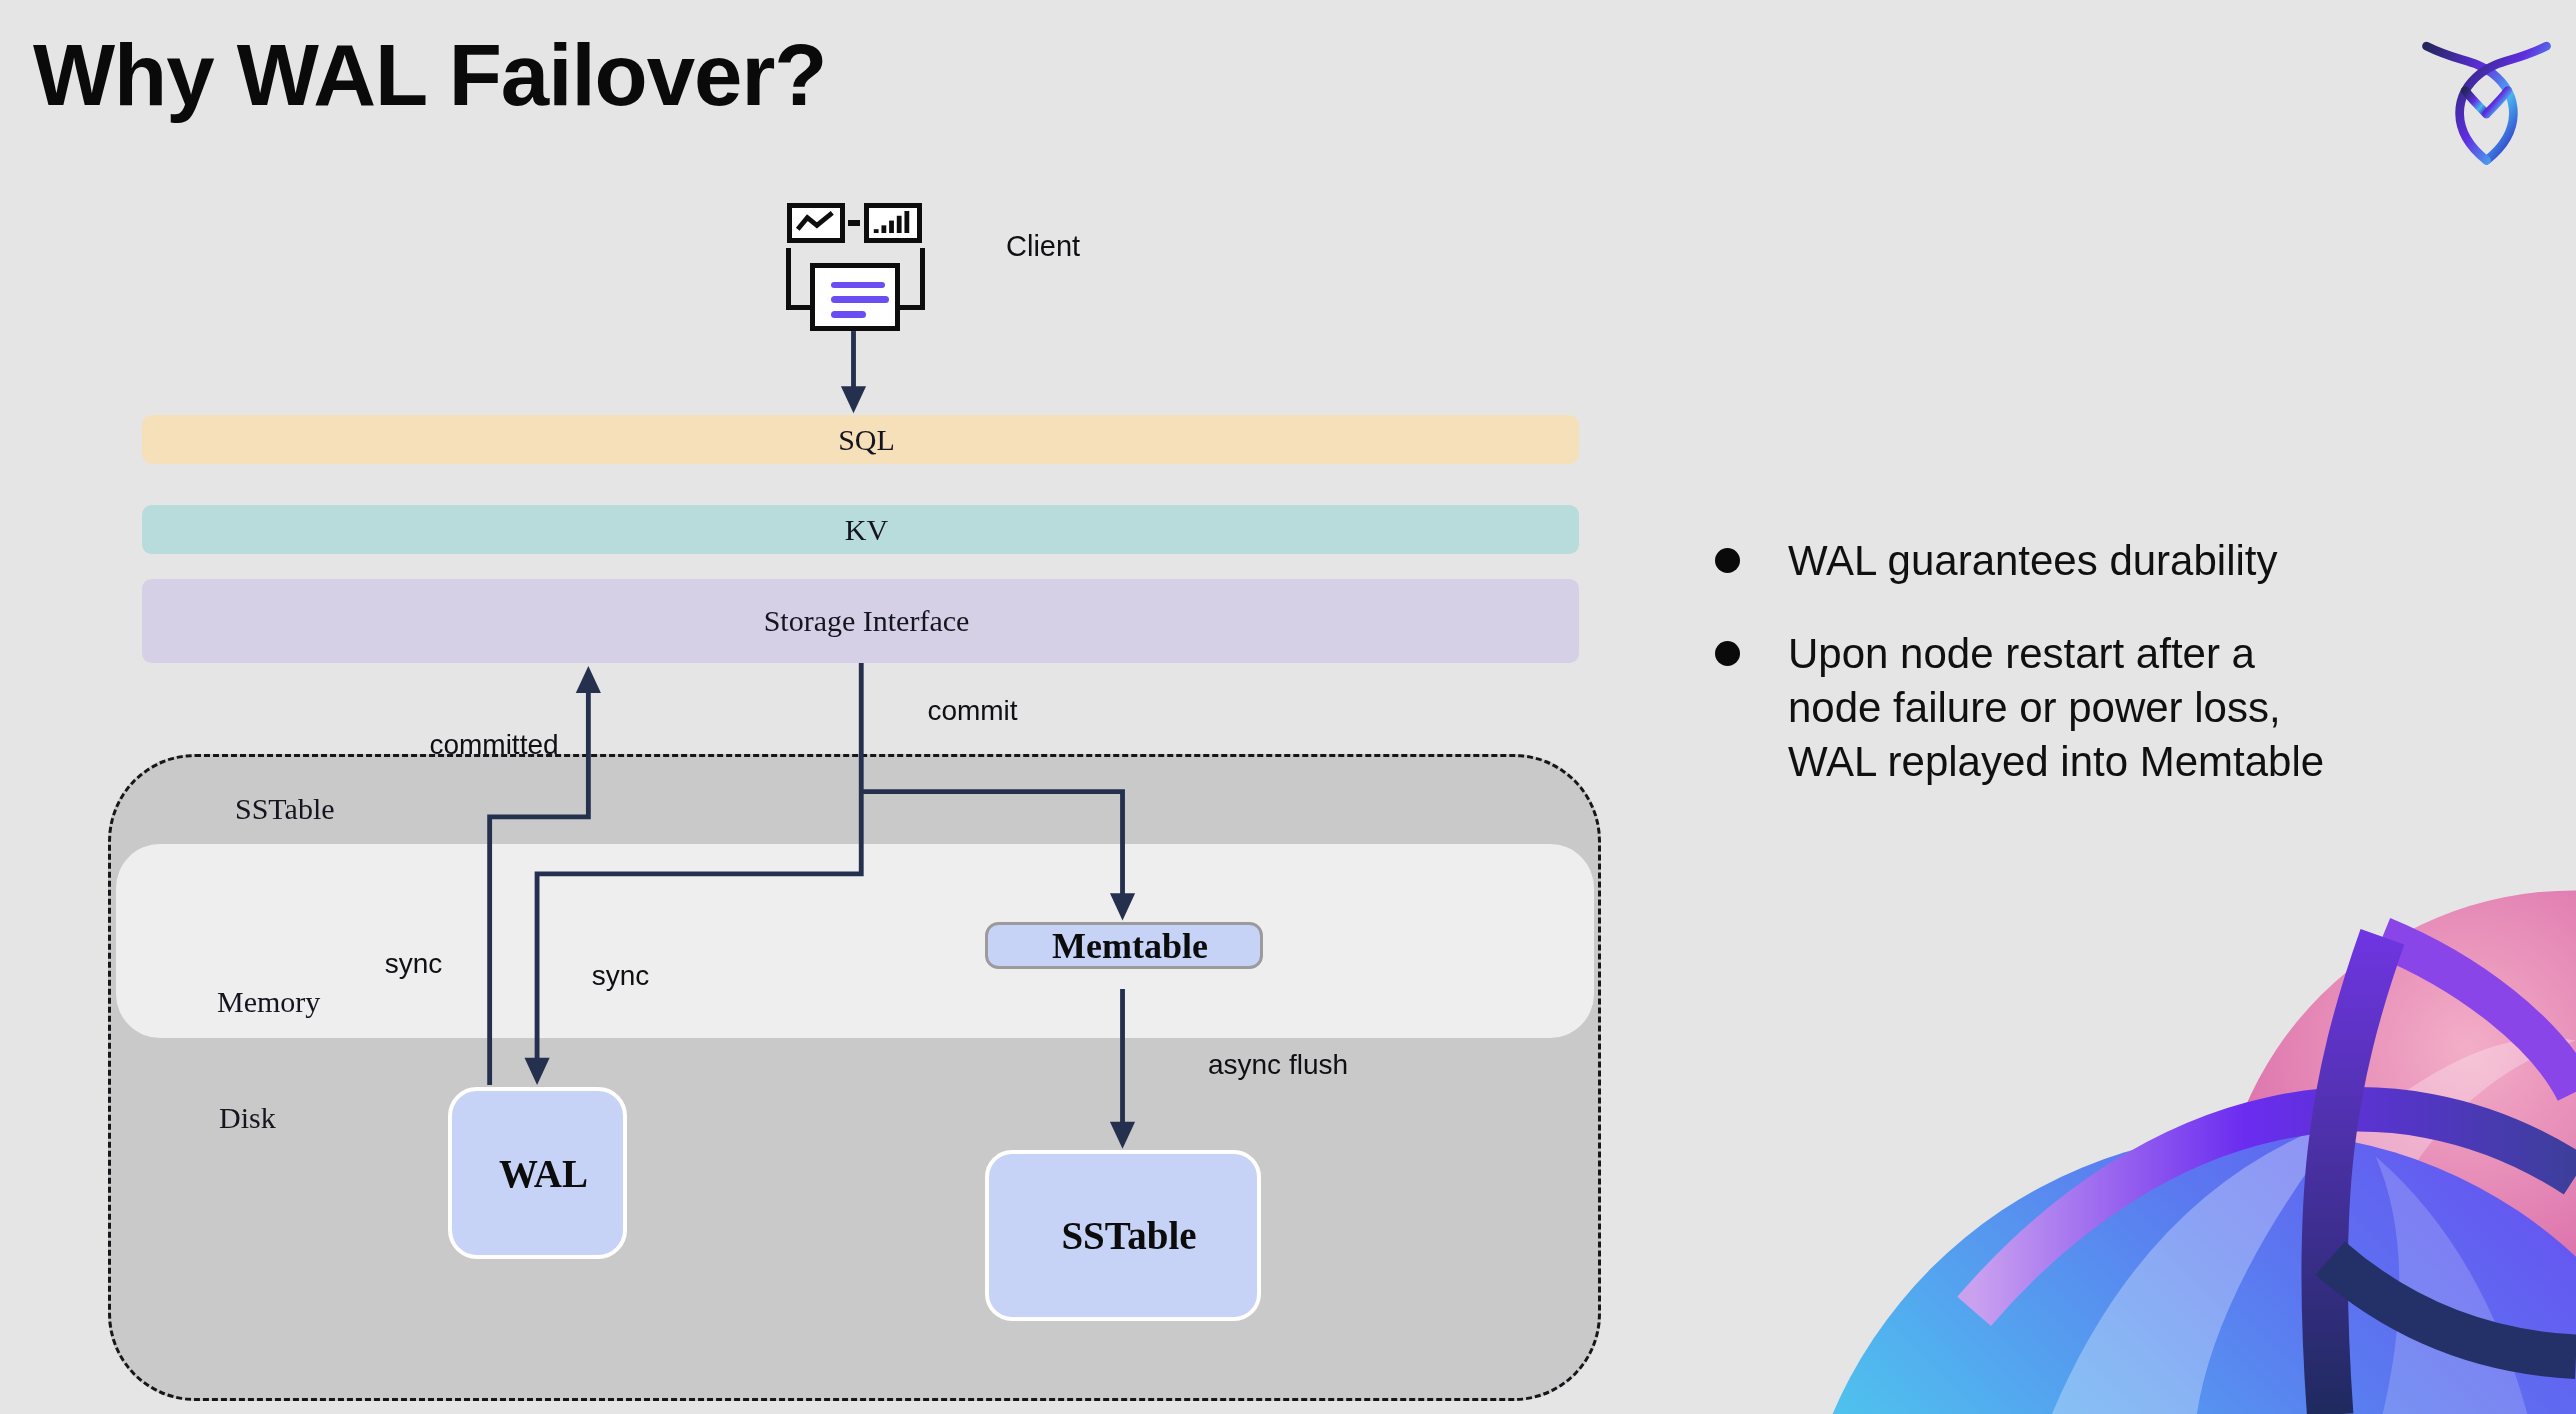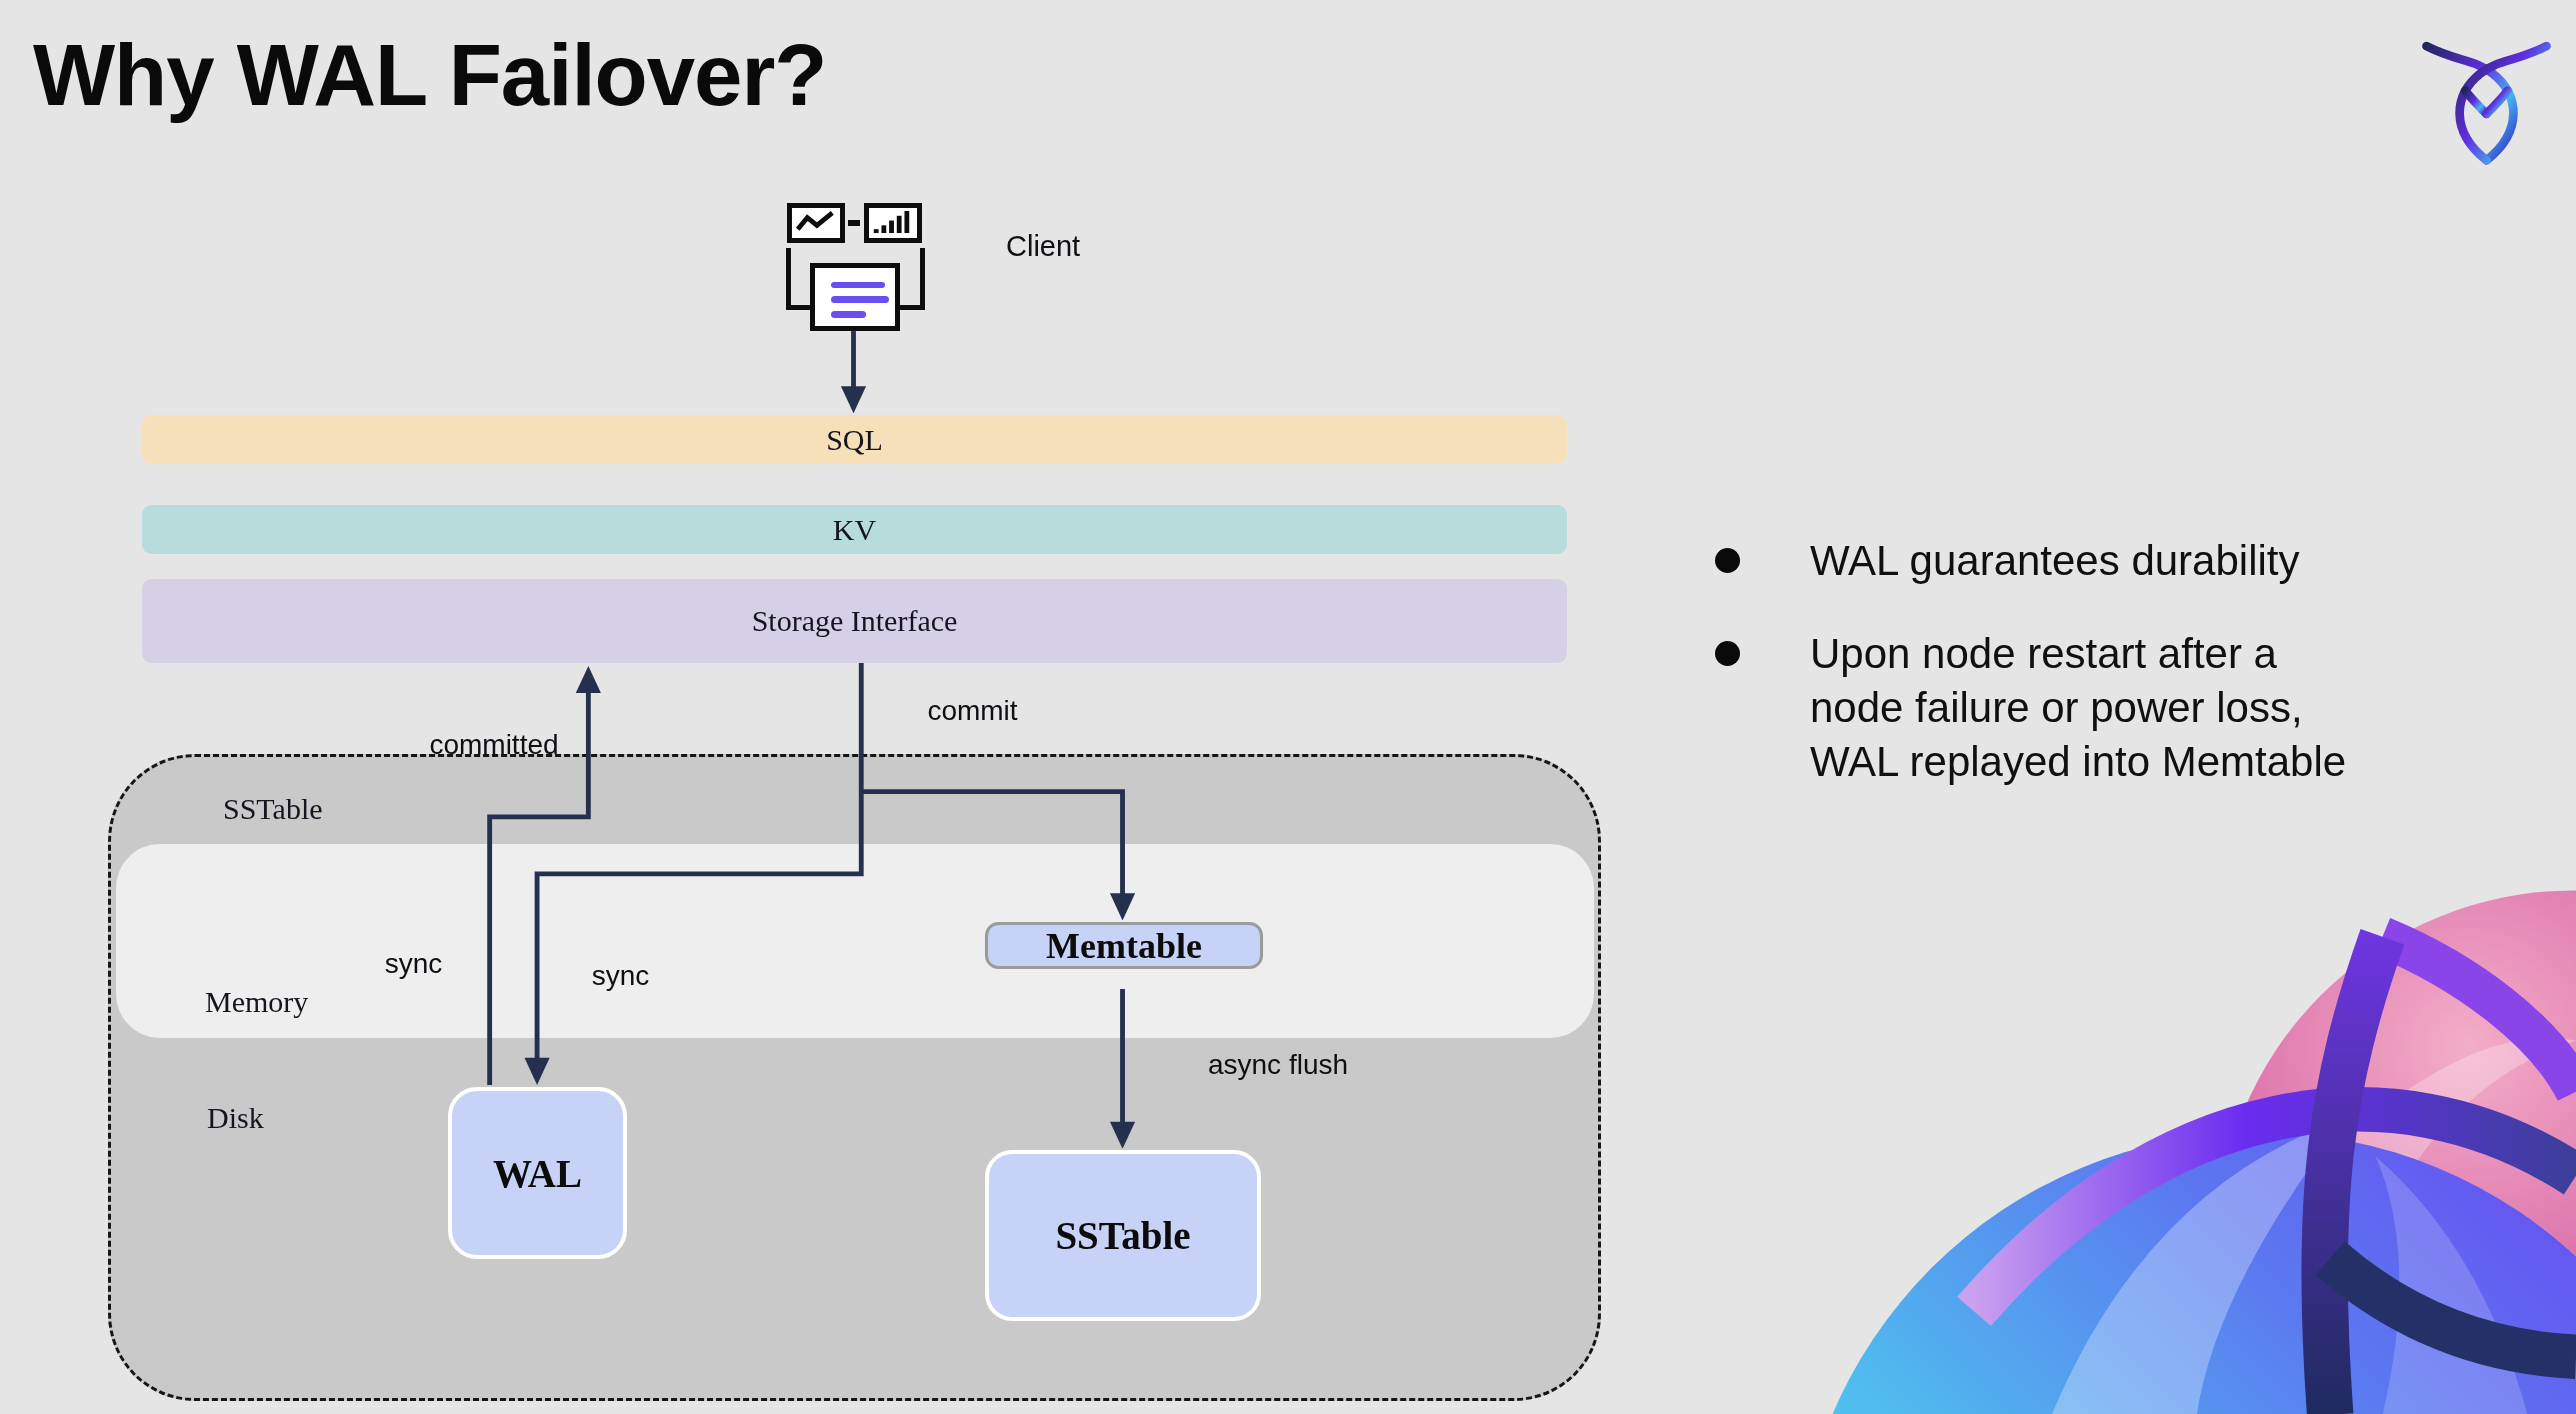--- a/index.html
+++ b/index.html
@@ -1,19 +1,19 @@
 <!DOCTYPE html>
 <html><head>
 <meta charset="utf-8">
 <style>
   html,body{margin:0;padding:0;background:#ffffff;}
   .slide{position:relative;width:2576px;height:1415px;background:#e5e5e5;overflow:hidden;
          font-family:"Liberation Sans",sans-serif;color:#0f0f14;}
   .abs{position:absolute;}
-  .serif{font-family:"Liberation Serif","DejaVu Serif",serif;}
+  .serif{font-family:"Liberation Serif","DejaVu Serif",serif;padding-left:12px;}
   .center{display:flex;align-items:center;justify-content:center;text-align:center;}
 
   
   .title{left:33px;top:25px;font-size:87px;font-weight:800;letter-spacing:-1px;color:#0a0a0a;}
 
   
   .bar{left:142px;width:1425px;border-radius:9.7px;font-size:30px;color:#15151f;}
   .bar.sql{top:415px;height:49px;background:#f6e0ba;}
   .bar.kv{top:505px;height:49px;background:#b8dbdc;}
   .bar.si{top:579px;height:84px;background:#d5d0e5;}
@@ -35,21 +35,21 @@
 
   
   .icon-frame{box-sizing:border-box;border:5.8px solid #0d0d0d;background:#ffffff;}
   .bracket-l{left:786px;top:248px;width:25px;height:62px;border-left:5.8px solid #0d0d0d;border-bottom:5.8px solid #0d0d0d;box-sizing:border-box;}
   .bracket-r{left:900px;top:248px;width:25px;height:62px;border-right:5.8px solid #0d0d0d;border-bottom:5.8px solid #0d0d0d;box-sizing:border-box;}
   .doc-line{background:#6a4ef2;border-radius:3.9px;position:absolute;}
   .client-label{left:1006px;top:230px;width:116px;font-size:29px;}
 
   
   .bullets{left:1715px;top:534px;width:852px;display:flex;flex-direction:column;gap:39px;}
-  .bullet-row{display:flex;gap:70px;}
+  .bullet-row{display:flex;gap:48px;}
   .bullet-dot{width:25px;height:25px;border-radius:50%;background:#0a0a0a;flex:0 0 25px;margin-top:13.5px;}
   .bullet-text{font-size:42px;line-height:54px;color:#101010;width:716px;}
 
   svg{display:block;}
   .overlay{left:0;top:0;pointer-events:none;}
 </style>
 </head>
 <body>
 
 <div class="slide">

